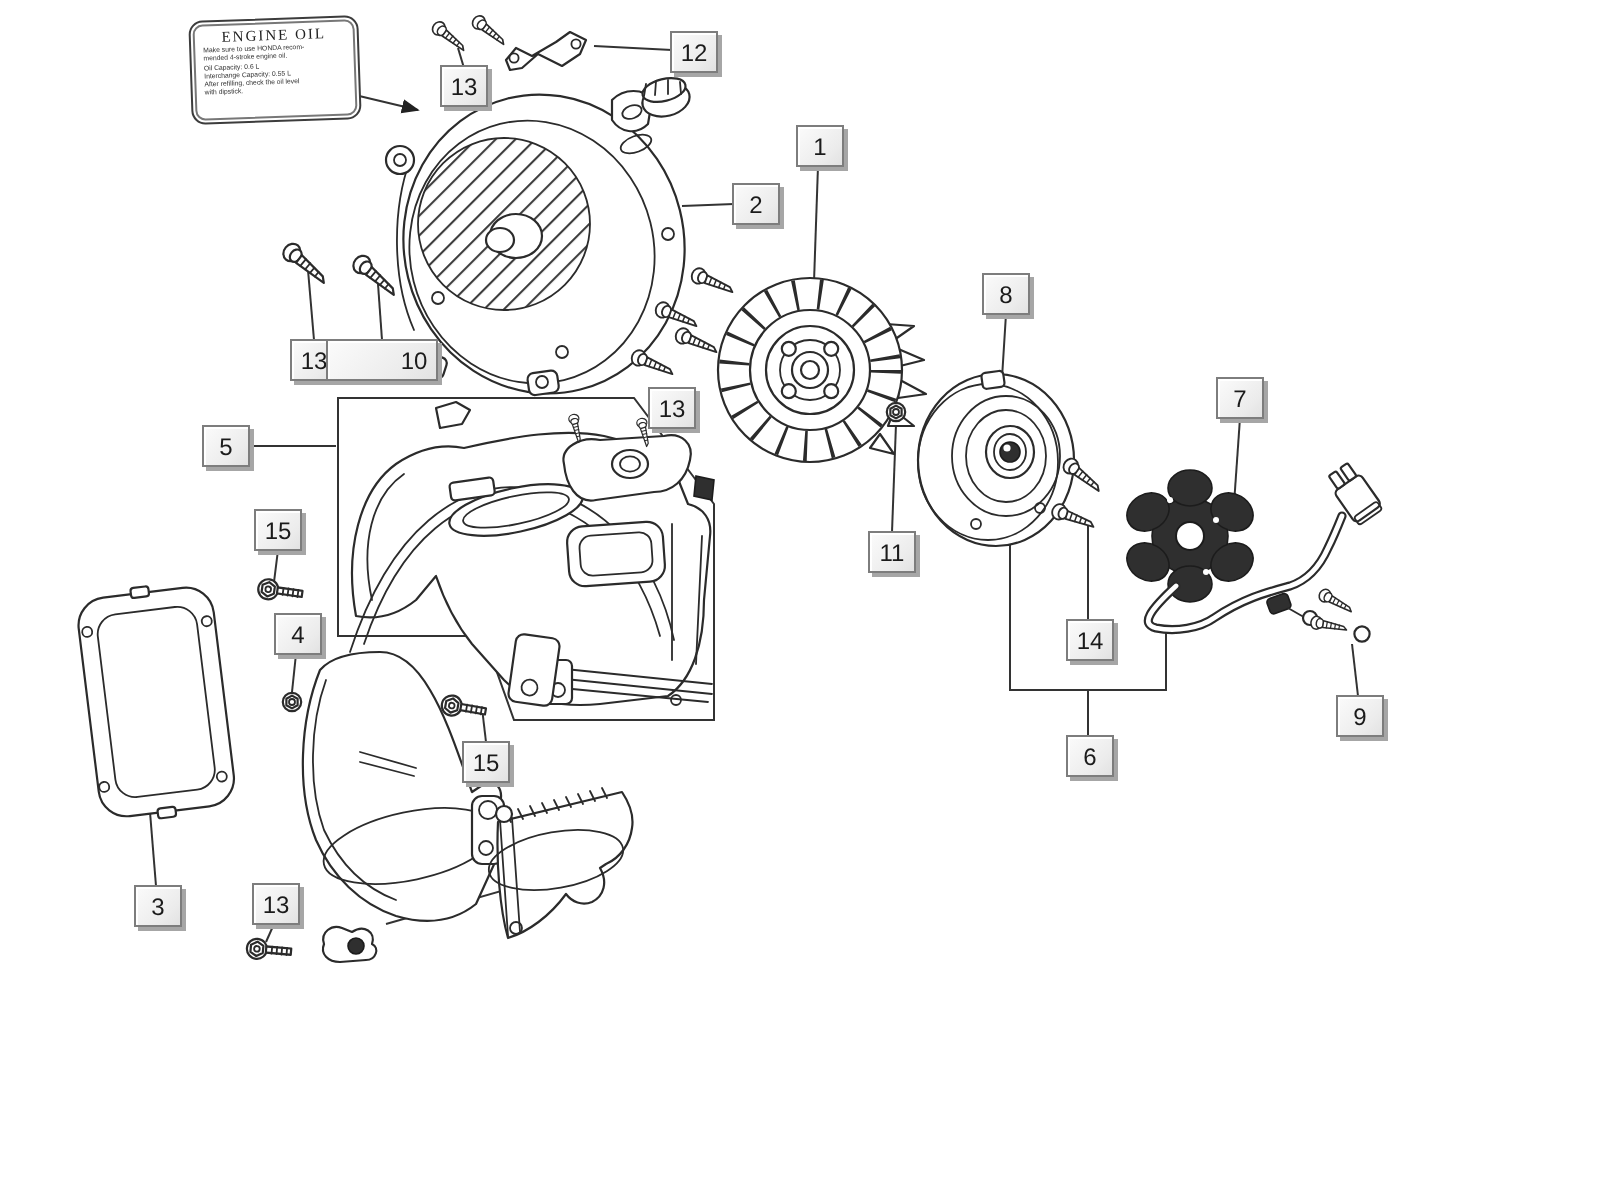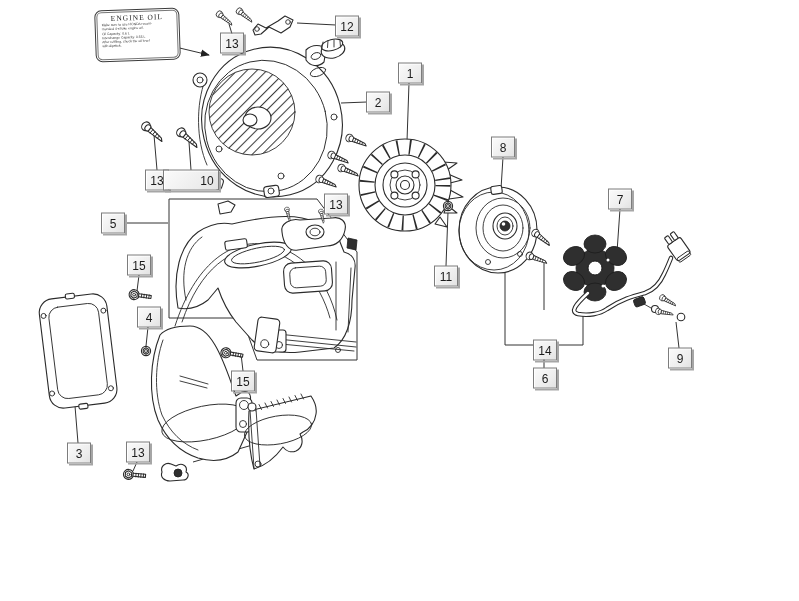--- a/index.html
+++ b/index.html
@@ -290,21 +290,21 @@
       <div class="callout" style="left: 378px; top: 102px;">2</div>
       <div class="callout" style="left: 157px; top: 180px;">13</div>
       <div class="callout" style="left: 191px; top: 180px; padding-left: 32px;">10</div>
       <div class="callout" style="left: 503px; top: 147px;">8</div>
       <div class="callout" style="left: 336px; top: 204px;">13</div>
       <div class="callout" style="left: 113px; top: 223px;">5</div>
       <div class="callout" style="left: 620px; top: 199px;">7</div>
       <div class="callout" style="left: 139px; top: 265px;">15</div>
       <div class="callout" style="left: 446px; top: 276px;">11</div>
       <div class="callout" style="left: 149px; top: 317px;">4</div>
-      <div class="callout" style="left: 545px; top: 320px; margin-top: 30px;">14</div>
+      <div class="callout" style="left: 545px; top: 320px;">14</div>
       <div class="callout" style="left: 545px; top: 378px;">6</div>
       <div class="callout" style="left: 680px; top: 358px;">9</div>
       <div class="callout" style="left: 243px; top: 381px;">15</div>
       <div class="callout" style="left: 79px; top: 453px;">3</div>
       <div class="callout" style="left: 138px; top: 452px;">13</div>
     </div>
 
 </div>
 
 </body></html>

